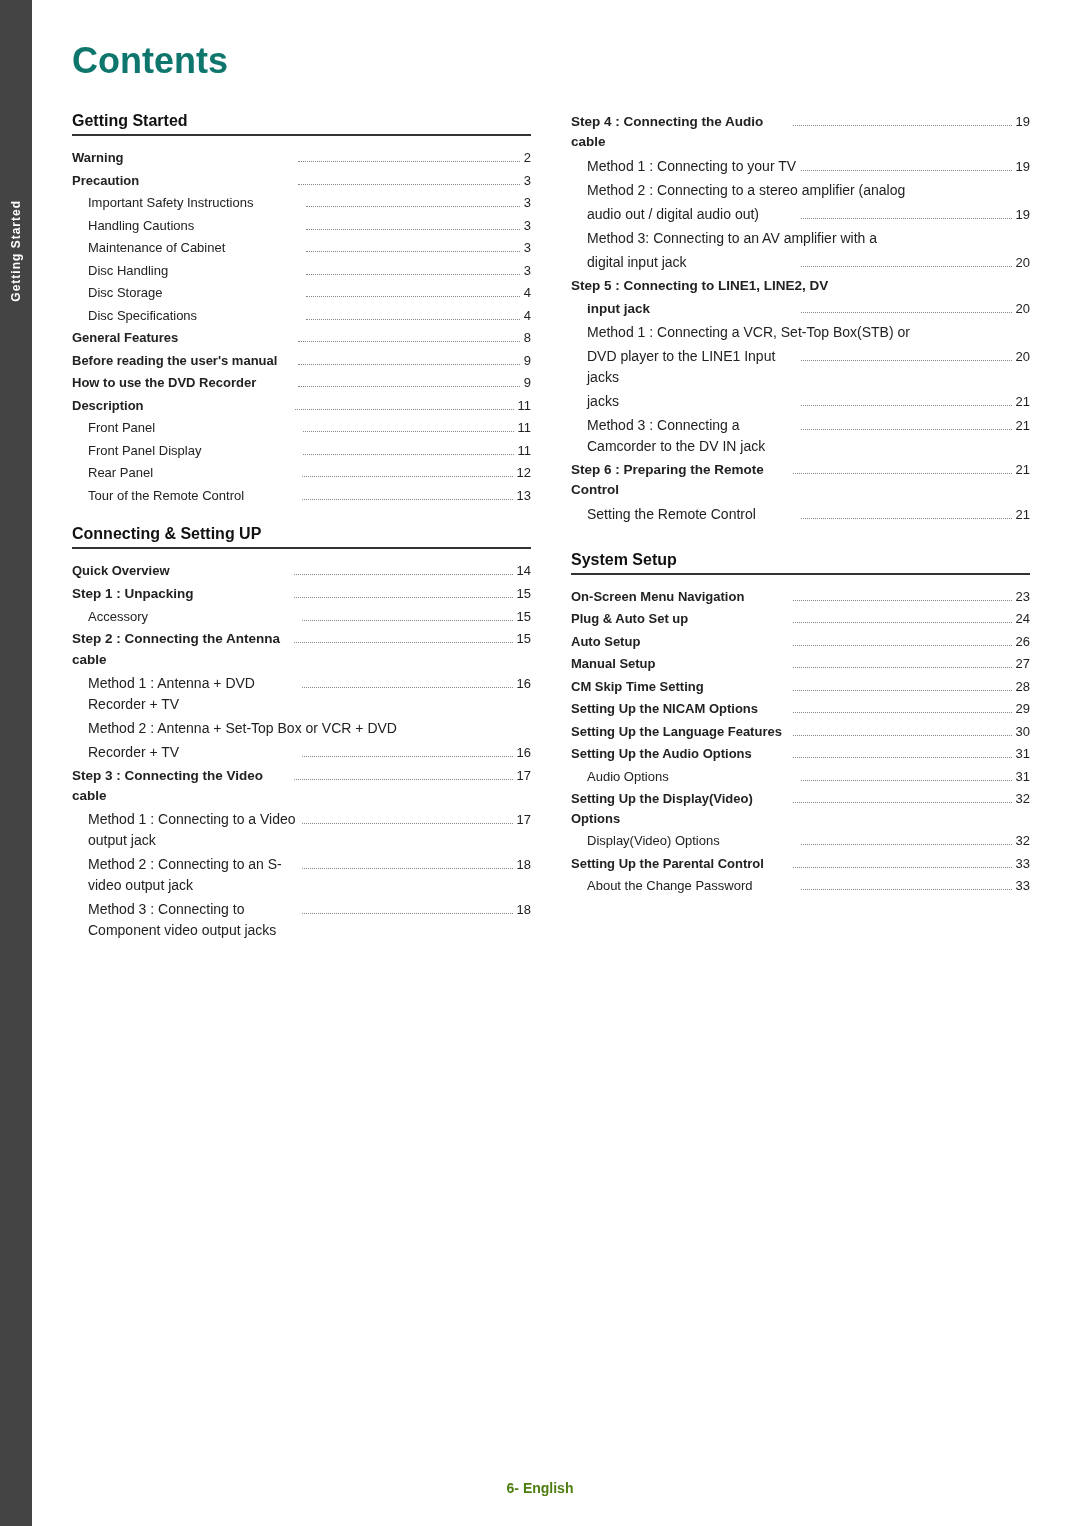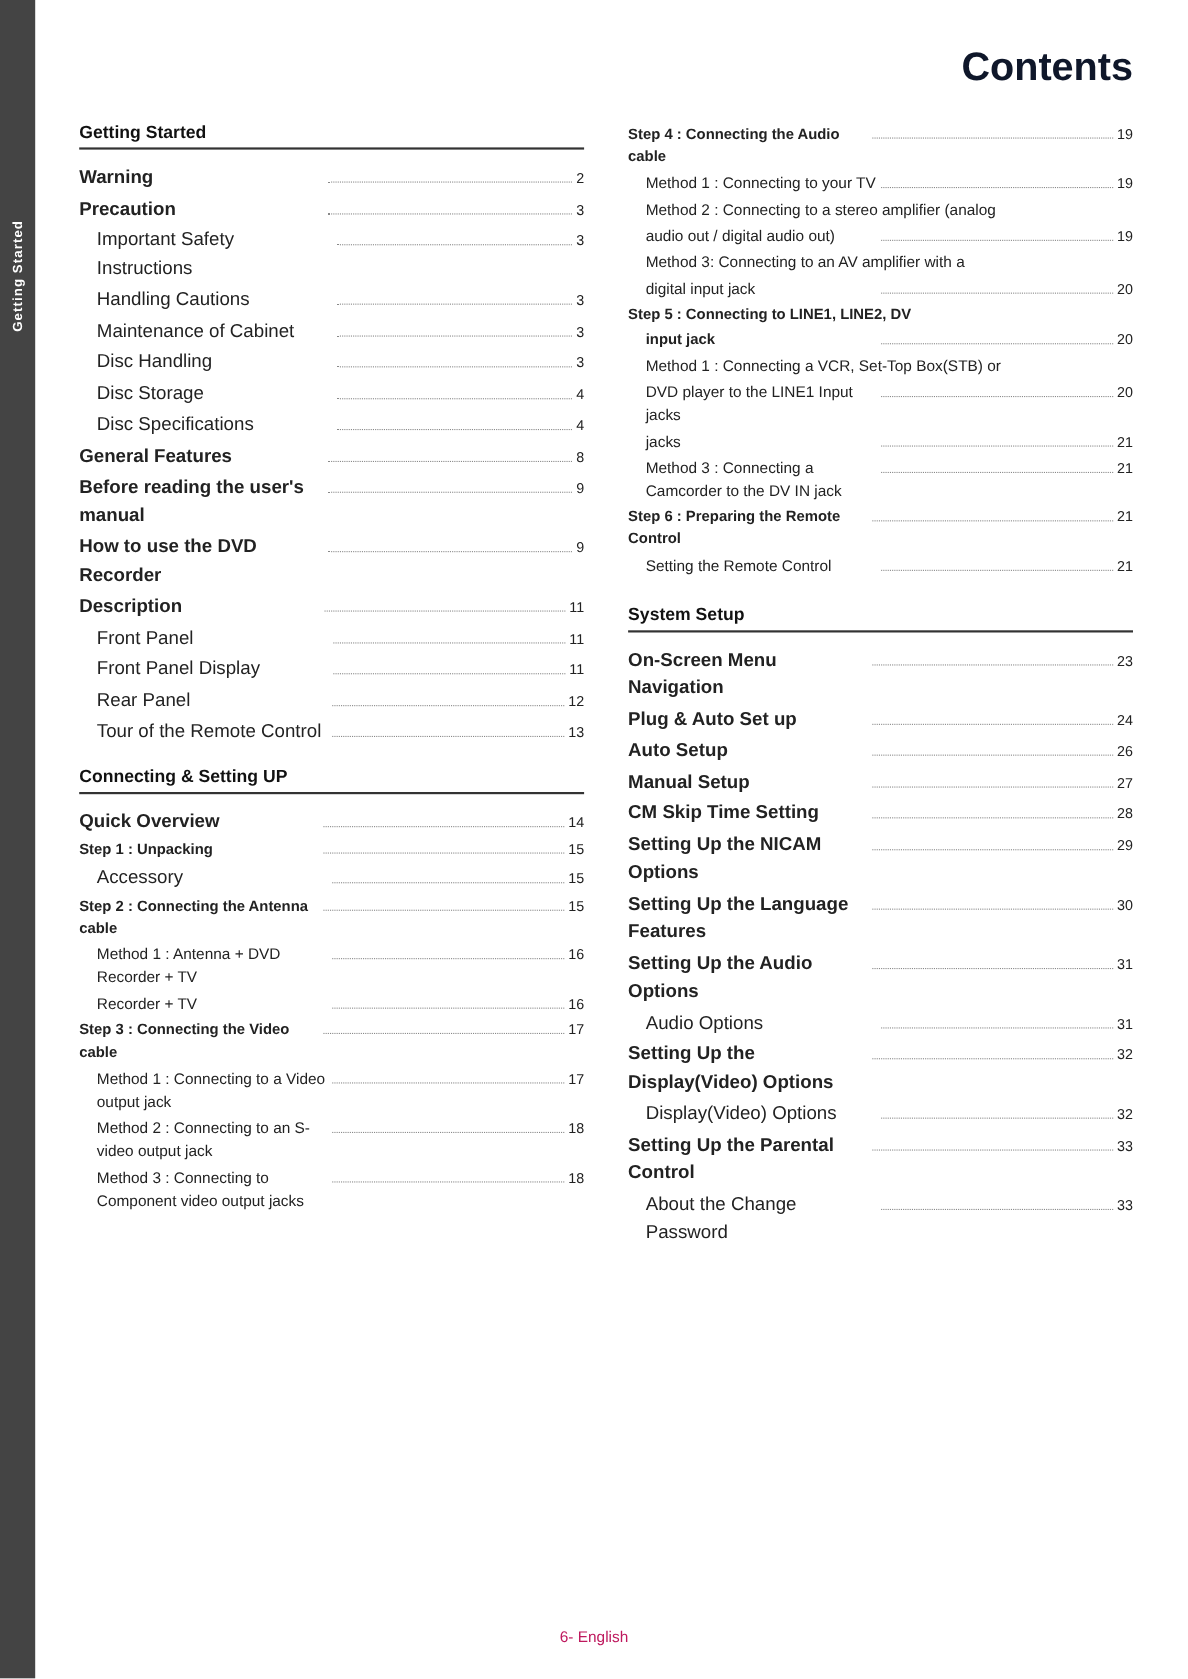--- a/index.html
+++ b/index.html
@@ -42,23 +42,22 @@
     
     .main-content {
       flex: 1;
       padding: 40px 50px 40px 40px;
     }
 
     
     .page-title {
       font-size: 36px;
       font-weight: bold;
-      color: #0f172a;
+      color: #0f766e;
       margin-bottom: 30px;
-      text-align: right;
     }
 
     
     .two-col {
       display: flex;
       gap: 40px;
       width: 100%;
     }
 
     .col-left {
@@ -92,21 +91,21 @@
     .toc-entry.bold-entry .toc-label {
       font-weight: bold;
     }
 
     .toc-entry.indent1 {
       padding-left: 16px;
     }
 
     .toc-label {
       flex: 1;
-      font-size: 17px;
+      font-size: 13px;
     }
 
     .toc-dots {
       flex: 1;
       border-bottom: 1px dotted #888;
       margin: 0 4px 3px 4px;
       min-width: 10px;
     }
 
     .toc-page {
@@ -123,22 +122,22 @@
       margin-top: 20px;
     }
 
     
     .page-footer {
       position: absolute;
       bottom: 30px;
       left: 50%;
       transform: translateX(-50%);
       font-size: 14px;
-      font-weight: normal;
-      color: #be185d;
+      font-weight: bold;
+      color: #4d7c0f;
     }
 
     
     .step-entry .toc-label {
       font-weight: bold;
       font-size: 13.5px;
     }
 
     .step-sub .toc-label {
       font-size: 14px;
@@ -272,20 +271,24 @@
           <div class="toc-entry step-entry">
             <span class="toc-label">Step 2 : Connecting the Antenna cable </span>
             <span class="toc-dots"></span>
             <span class="toc-page">15</span>
           </div>
           <div class="toc-entry indent1 step-sub">
             <span class="toc-label">Method 1 : Antenna + DVD Recorder + TV</span>
             <span class="toc-dots"></span>
             <span class="toc-page">16</span>
           </div>
+          <div class="toc-entry indent1 step-sub no-page">
+            <span class="toc-label">Method 2 : Antenna + Set-Top Box or VCR + DVD</span>
+
+          </div>
           <div class="toc-entry indent1 step-sub">
             <span class="toc-label">Recorder + TV</span>
             <span class="toc-dots"></span>
             <span class="toc-page">16</span>
           </div>
           <div class="toc-entry step-entry">
             <span class="toc-label">Step 3 : Connecting the Video cable </span>
             <span class="toc-dots"></span>
             <span class="toc-page">17</span>
           </div>

